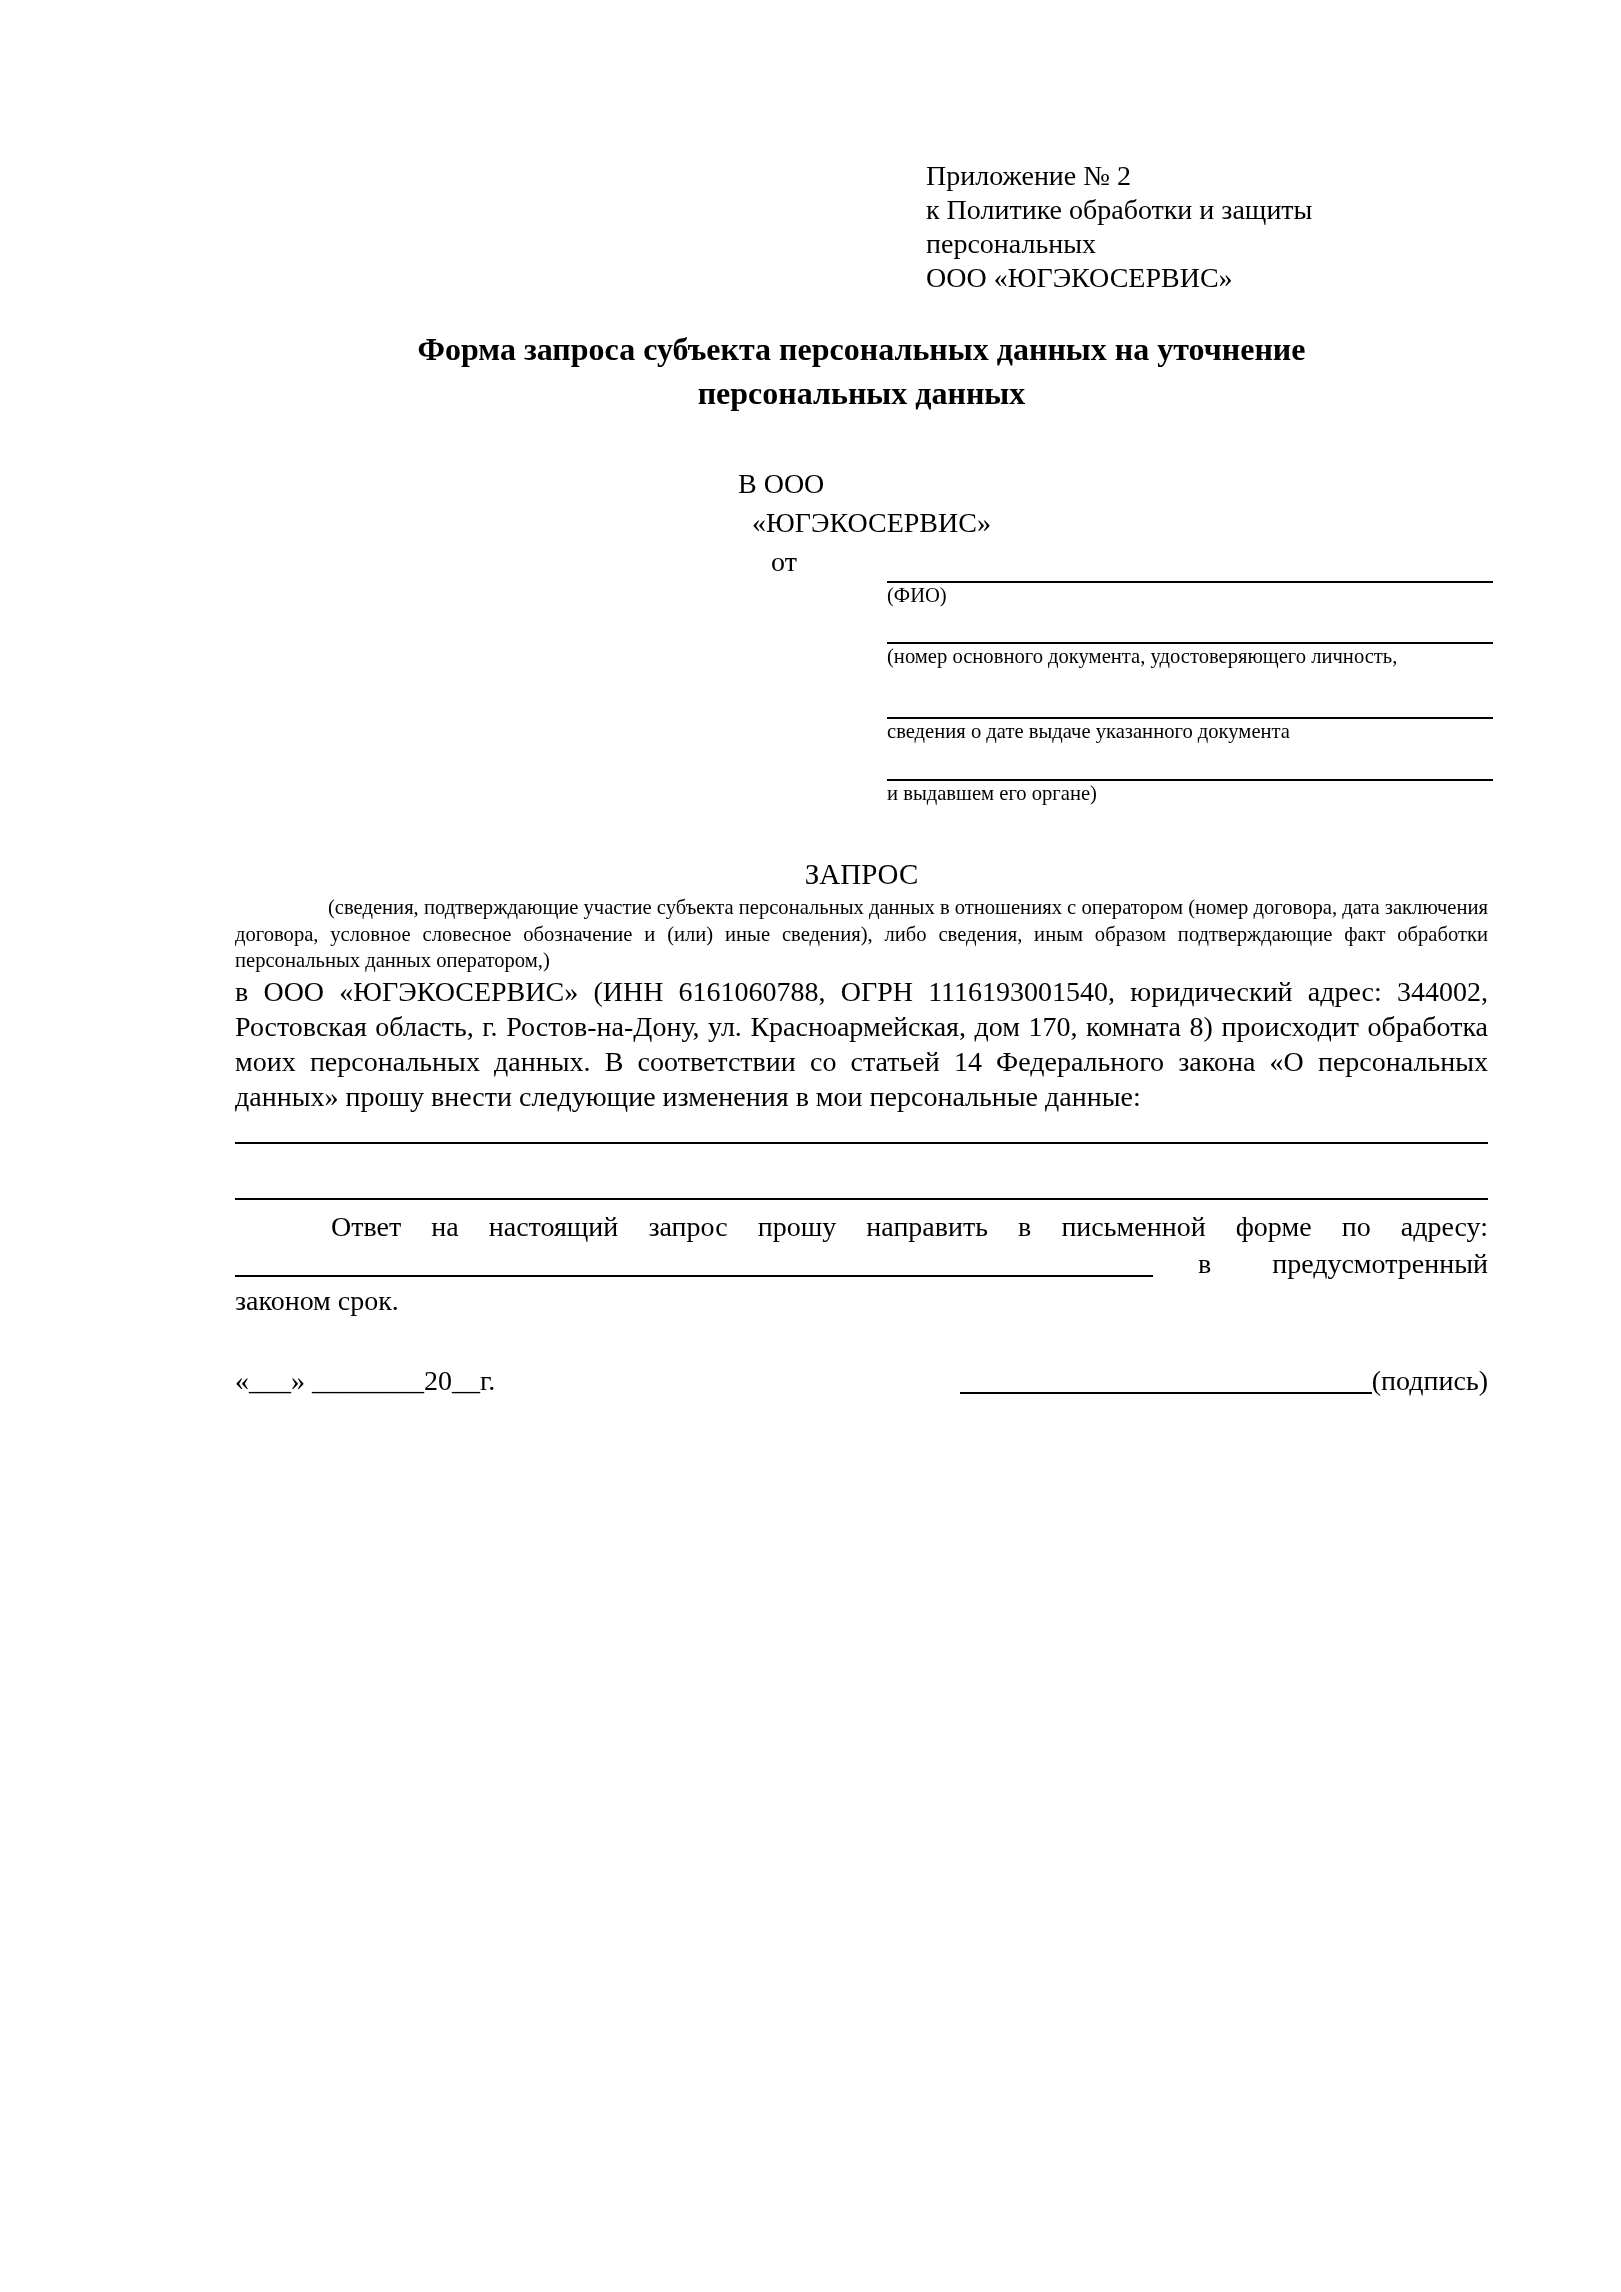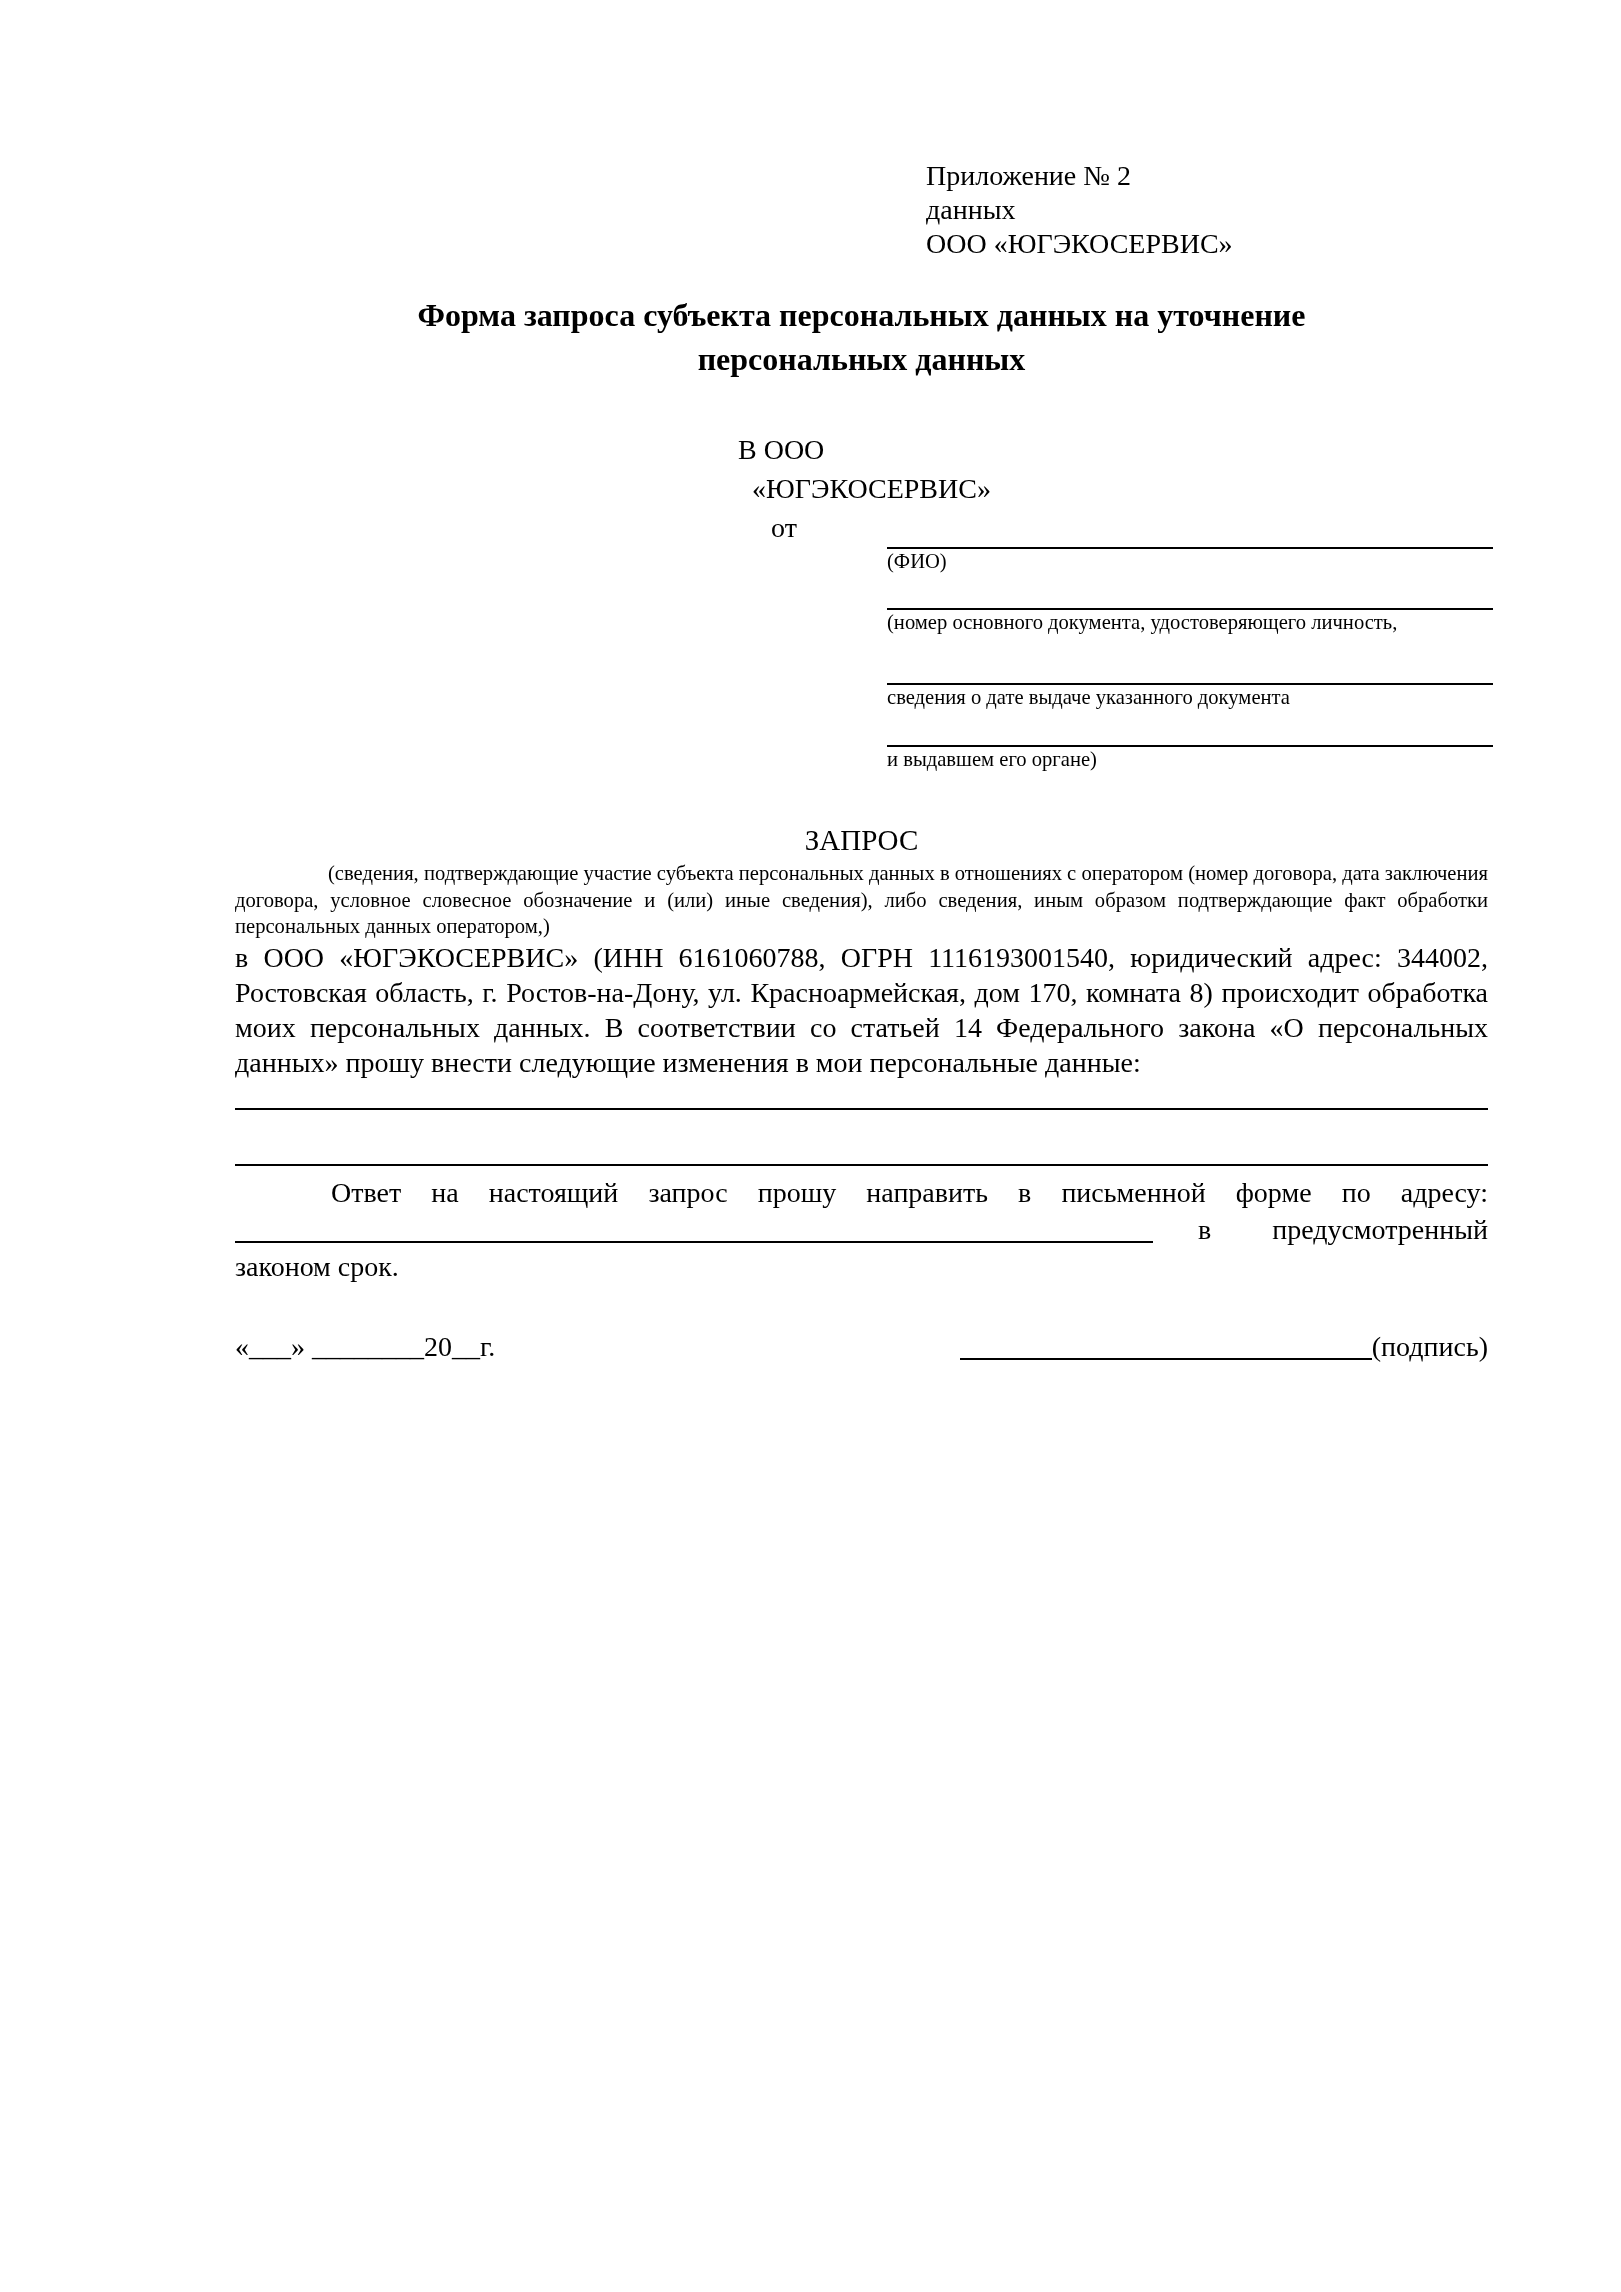--- a/index.html
+++ b/index.html
@@ -119,21 +119,21 @@
     margin-bottom:4.9px;
   }
 </style>
 </head>
 <body>
 
 <div class="page">
 
   <div class="header-block">
     <div>Приложение № 2</div>
-    <div>данных</div>
+    <div>к Политике обработки и защиты персональных</div>
     <div>ООО «ЮГЭКОСЕРВИС»</div>
   </div>
 
   <div class="title">
     <div>Форма запроса субъекта персональных данных на уточнение</div>
     <div>персональных данных</div>
   </div>
 
   <div class="addressee">
     <div class="addr-l1">В ООО</div>

